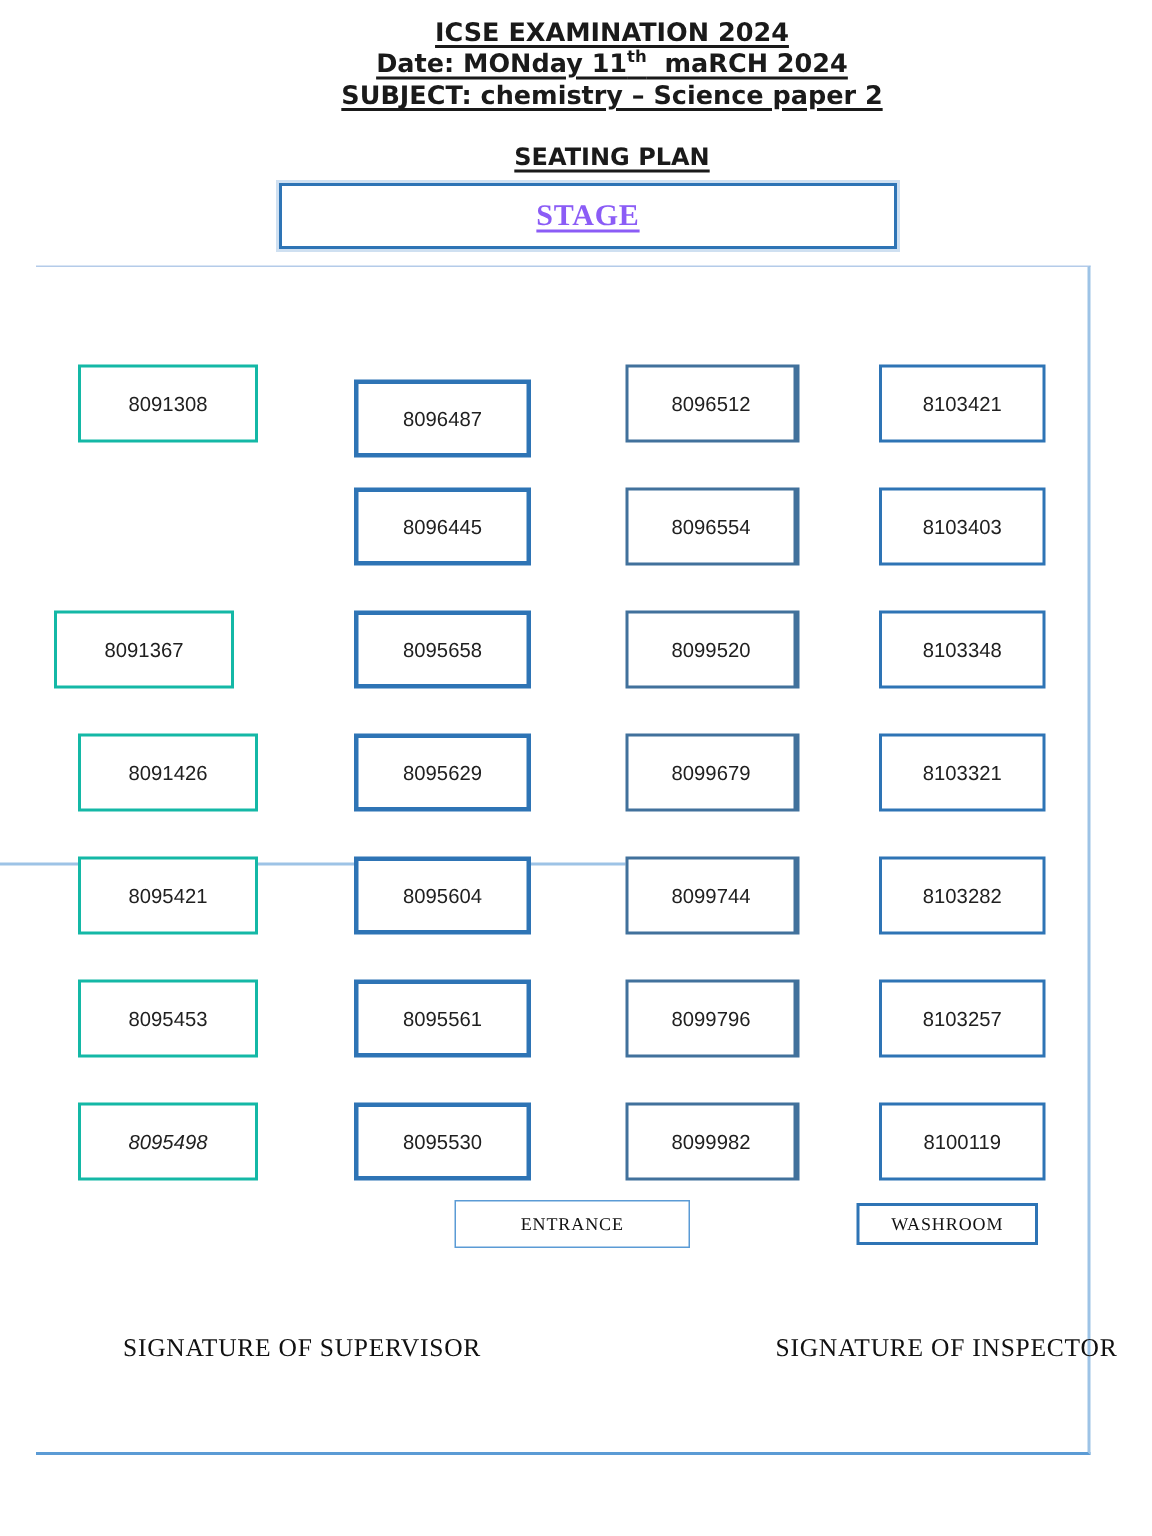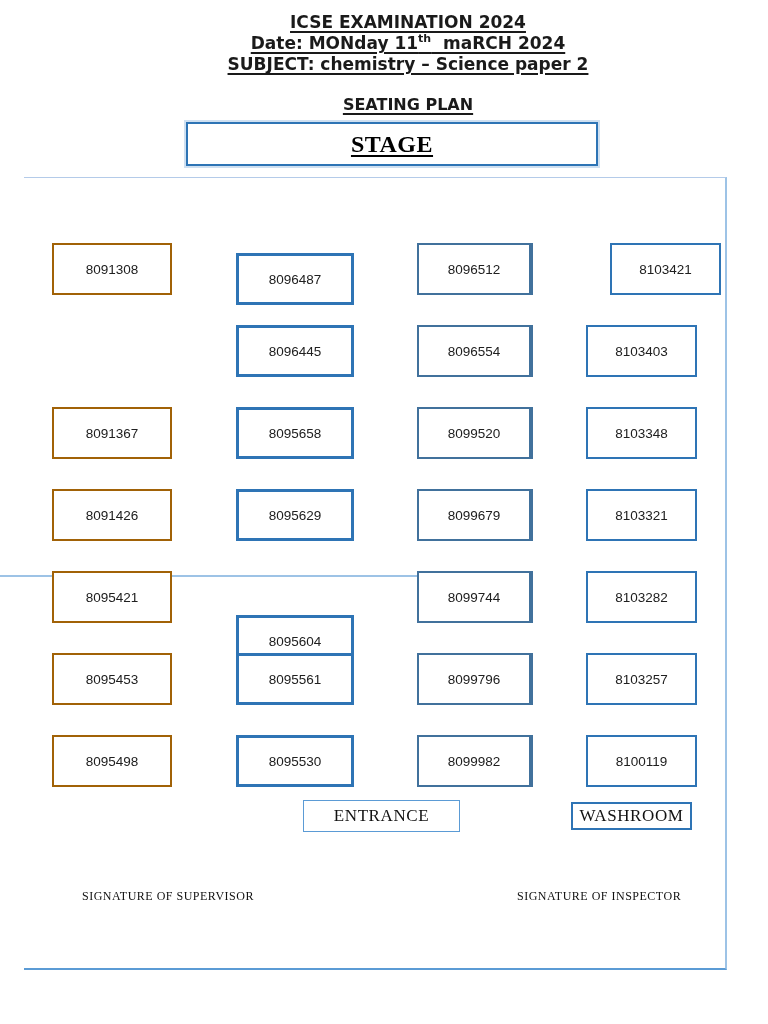--- a/index.html
+++ b/index.html
@@ -22,58 +22,58 @@
     font-size:16px;font-weight:600;
     text-decoration:underline;text-underline-offset:3px;text-decoration-thickness:1.5px;
   }
   
   .stage-box{
     position:absolute;left:186px;top:122px;width:412px;height:44px;box-sizing:border-box;
     border:2px solid var(--c-dark,#2E74B5);box-shadow:0 0 0 2px #cfe0f1;background:#fff;
     display:flex;align-items:center;justify-content:center;
   }
   .stage-label{
-    font-family:"Liberation Serif",serif;font-weight:bold;font-size:24px;letter-spacing:.5px;
-    text-decoration:underline;text-underline-offset:3px;text-decoration-thickness:1.5px;color:#000000;
+    font-family:"Liberation Serif",serif;font-weight:bold;font-size:20px;letter-spacing:.5px;
+    text-decoration:underline;text-underline-offset:3px;text-decoration-thickness:1.5px;color:#8b5cf6;
   }
   
   .room-outline{
     position:absolute;left:24px;top:177px;width:703px;height:793px;box-sizing:border-box;
     border-top:1px solid #b4cbe9;
     border-right:2px solid var(--c-outline,#9DC3E6);
     border-bottom:2px solid var(--c-line,#6FA8DC);
     pointer-events:none;
   }
   .stray-line{
     position:absolute;left:0;top:575px;width:449px;height:0;
     border-top:2px solid var(--c-outline,#9DC3E6);z-index:1;
   }
   
   #seat-grid{position:absolute;inset:0;z-index:2;}
   .seat-box{
     position:absolute;box-sizing:border-box;background:#ffffff;
     display:flex;align-items:center;justify-content:center;
     font-family:"Liberation Sans",sans-serif;font-size:13.5px;color:#202020;
   }
-  .seat-box.col0{border:2px solid #a16207;}
+  .seat-box.col0{border:2px solid #14b8a6;}
   .seat-box.col1{border:3px solid var(--c-dark,#2E74B5);}
   .seat-box.col2{border:2px solid #41719C;border-right-width:4px;}
   .seat-box.col3{border:2px solid var(--c-dark,#2E74B5);}
   
   .entrance-box,.washroom-box{
     position:absolute;box-sizing:border-box;background:#fff;z-index:2;
     display:flex;align-items:center;justify-content:center;
-    font-family:"Liberation Serif",serif;font-size:17px;letter-spacing:.6px;color:#111;
+    font-family:"Liberation Serif",serif;font-size:12px;letter-spacing:.6px;color:#111;
   }
   .entrance-box{left:303px;top:800px;width:157px;height:32px;border:1.5px solid var(--c-line,#5B9BD5);}
   .washroom-box{left:571px;top:802px;width:121px;height:28px;border:2px solid var(--c-dark,#2E74B5);}
   
   .sig{
     position:absolute;top:889px;font-family:"Liberation Serif",serif;
-    font-size:12px;letter-spacing:.5px;color:#111;white-space:nowrap;z-index:2;
+    font-size:17px;letter-spacing:.5px;color:#111;white-space:nowrap;z-index:2;
   }
   .sig.supervisor{left:82px;}
   .sig.inspector{left:517px;}
 </style>
 </head>
 <body>
 
 <div class="page">
 
   <header class="doc-header">
@@ -94,33 +94,33 @@
   <div id="seat-grid">
       <div class="seat-box col0" style="left: 52px; top: 243px; width: 120px; height: 52px;">
         <span>8091308</span>
       </div>
       <div class="seat-box col1" style="left: 236px; top: 253px; width: 118px; height: 52px;">
         <span>8096487</span>
       </div>
       <div class="seat-box col2" style="left: 417px; top: 243px; width: 116px; height: 52px; text-align: right;">
         <span>8096512</span>
       </div>
-      <div class="seat-box col3" style="left: 586px; top: 243px; width: 111px; height: 52px; margin-left: 24px;">
+      <div class="seat-box col3" style="left: 586px; top: 243px; width: 111px; height: 52px;">
         <span>8103421</span>
       </div>
       <div class="seat-box col1" style="left: 236px; top: 325px; width: 118px; height: 52px;">
         <span>8096445</span>
       </div>
       <div class="seat-box col2" style="left: 417px; top: 325px; width: 116px; height: 52px;">
         <span>8096554</span>
       </div>
       <div class="seat-box col3" style="left: 586px; top: 325px; width: 111px; height: 52px;">
         <span>8103403</span>
       </div>
-      <div class="seat-box col0" style="left: 52px; top: 407px; width: 120px; height: 52px;">
+      <div class="seat-box col0" style="left: 36px; top: 407px; width: 120px; height: 52px;">
         <span>8091367</span>
       </div>
       <div class="seat-box col1" style="left: 236px; top: 407px; width: 118px; height: 52px;">
         <span>8095658</span>
       </div>
       <div class="seat-box col2" style="left: 417px; top: 407px; width: 116px; height: 52px;">
         <span>8099520</span>
       </div>
       <div class="seat-box col3" style="left: 586px; top: 407px; width: 111px; height: 52px;">
         <span>8103348</span>
@@ -133,42 +133,42 @@
       </div>
       <div class="seat-box col2" style="left: 417px; top: 489px; width: 116px; height: 52px;">
         <span>8099679</span>
       </div>
       <div class="seat-box col3" style="left: 586px; top: 489px; width: 111px; height: 52px;">
         <span>8103321</span>
       </div>
       <div class="seat-box col0" style="left: 52px; top: 571px; width: 120px; height: 52px;">
         <span>8095421</span>
       </div>
-      <div class="seat-box col1" style="left: 236px; top: 571px; width: 118px; height: 52px; margin-top: 44px;">
+      <div class="seat-box col1" style="left: 236px; top: 571px; width: 118px; height: 52px;">
         <span>8095604</span>
       </div>
       <div class="seat-box col2" style="left: 417px; top: 571px; width: 116px; height: 52px;">
         <span>8099744</span>
       </div>
       <div class="seat-box col3" style="left: 586px; top: 571px; width: 111px; height: 52px;">
         <span>8103282</span>
       </div>
       <div class="seat-box col0" style="left: 52px; top: 653px; width: 120px; height: 52px;">
         <span>8095453</span>
       </div>
       <div class="seat-box col1" style="left: 236px; top: 653px; width: 118px; height: 52px;">
         <span>8095561</span>
       </div>
       <div class="seat-box col2" style="left: 417px; top: 653px; width: 116px; height: 52px;">
         <span>8099796</span>
       </div>
       <div class="seat-box col3" style="left: 586px; top: 653px; width: 111px; height: 52px;">
         <span>8103257</span>
       </div>
-      <div class="seat-box col0" style="left: 52px; top: 735px; width: 120px; height: 52px;">
+      <div class="seat-box col0" style="left: 52px; top: 735px; width: 120px; height: 52px; font-style: italic;">
         <span>8095498</span>
       </div>
       <div class="seat-box col1" style="left: 236px; top: 735px; width: 118px; height: 52px;">
         <span>8095530</span>
       </div>
       <div class="seat-box col2" style="left: 417px; top: 735px; width: 116px; height: 52px;">
         <span>8099982</span>
       </div>
       <div class="seat-box col3" style="left: 586px; top: 735px; width: 111px; height: 52px;">
         <span>8100119</span>

